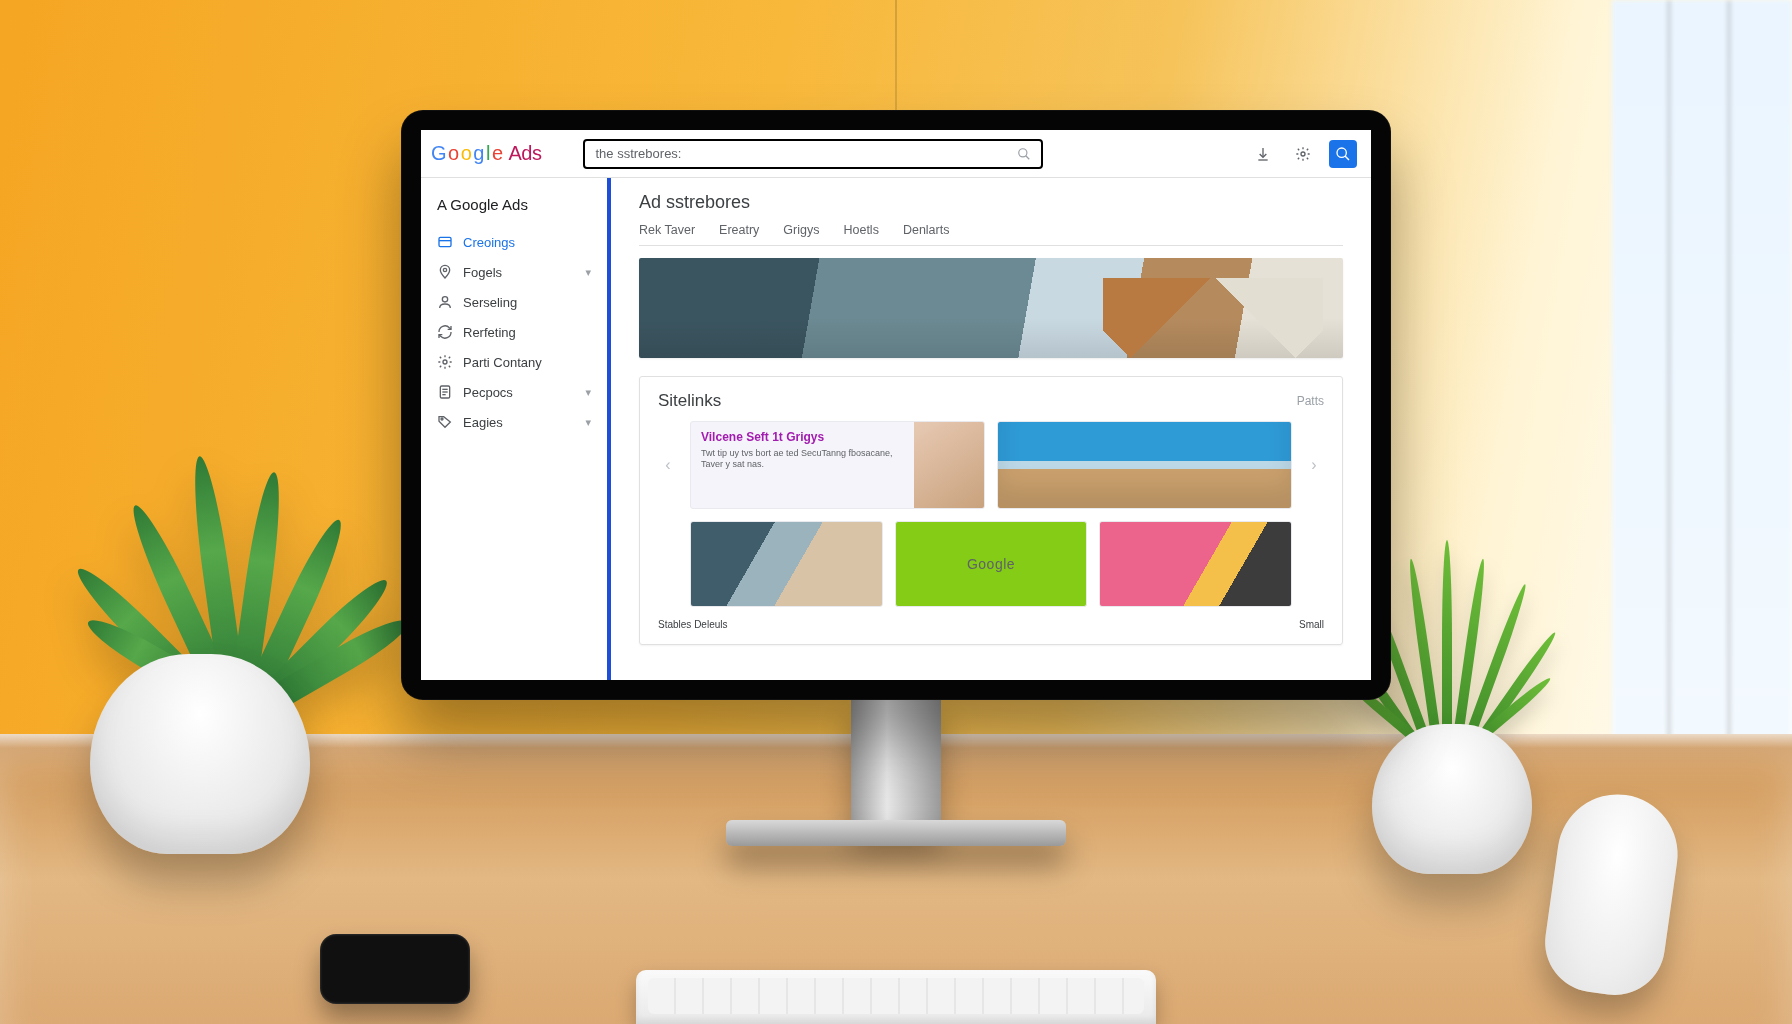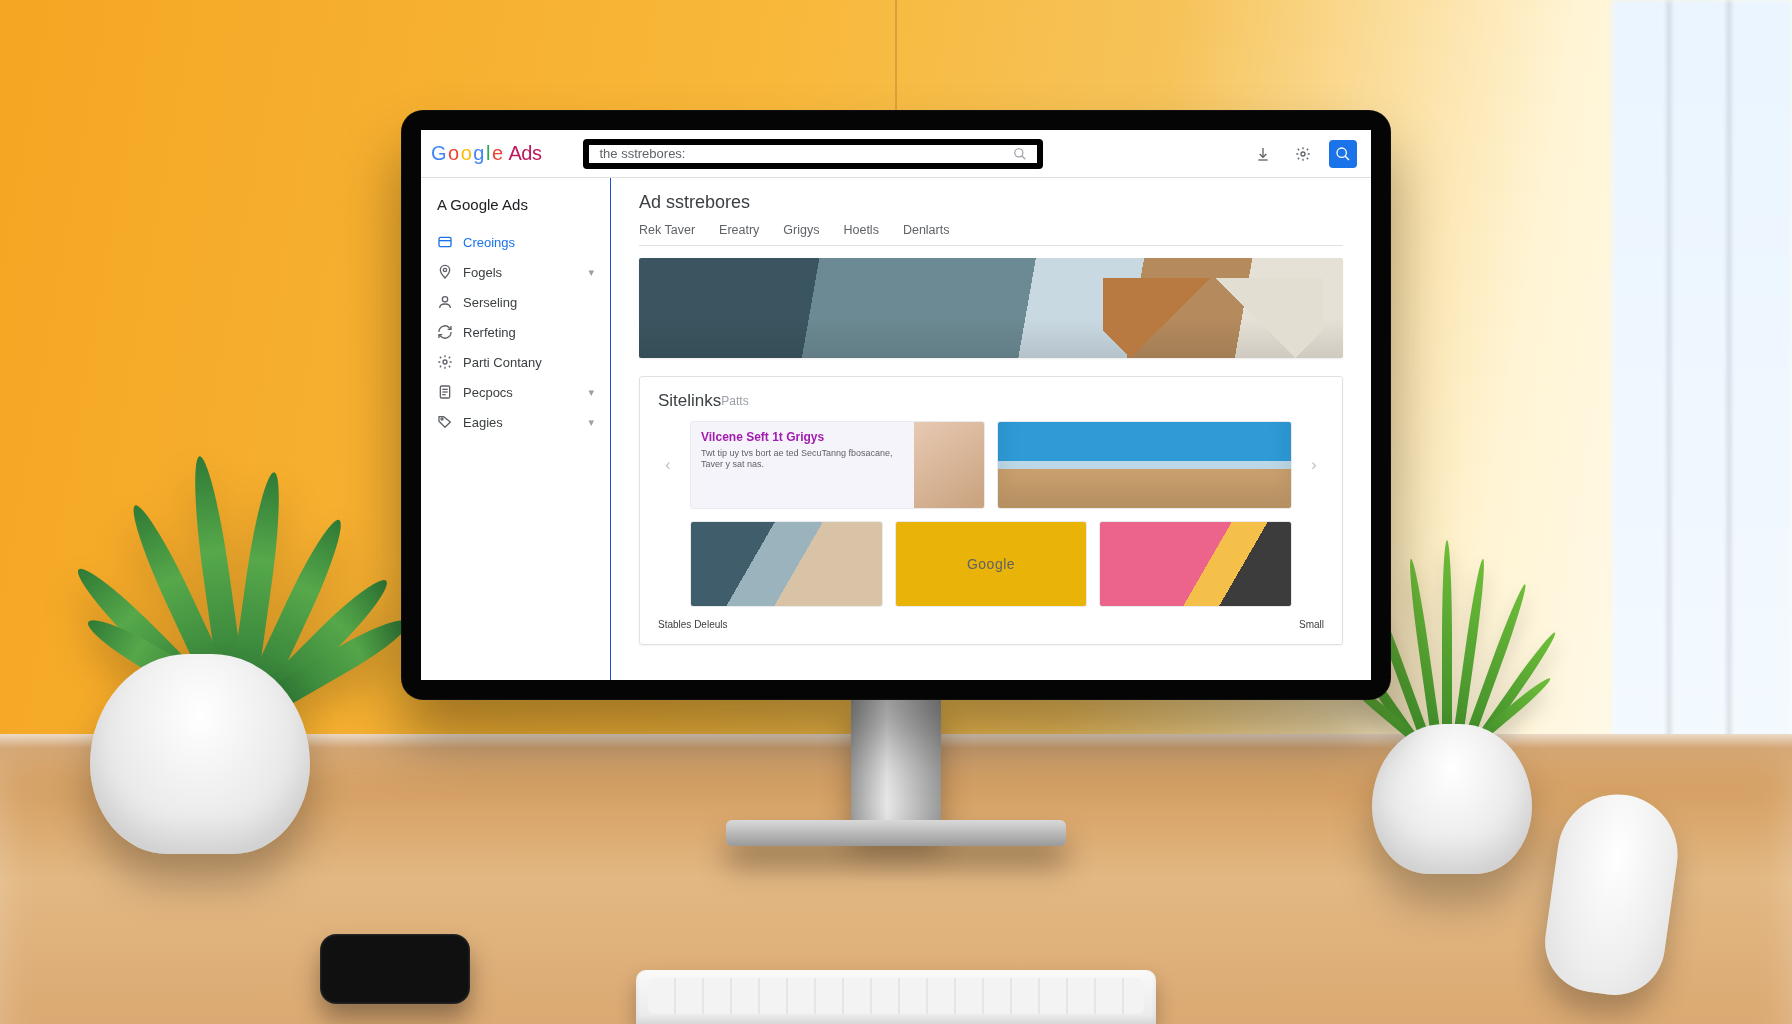--- a/index.html
+++ b/index.html
@@ -142,30 +142,30 @@
     display:flex; align-items:center; gap:12px;
     height:48px; padding:0 14px 0 10px; border-bottom:1px solid #e0e0e0;
   }
   .logo { display:flex; align-items:baseline; gap:2px; font-size:20px; font-weight:500; letter-spacing:-.5px; }
   .logo .g1{color:#4285F4} .logo .o1{color:#EA4335} .logo .o2{color:#FBBC05}
   .logo .g2{color:#4285F4} .logo .l1{color:#34A853} .logo .e1{color:#EA4335}
   .logo .ads{color:#be185d; margin-left:4px; font-weight:400}
   .searchbox {
     flex:1; max-width:460px; height:30px; margin-left:30px;
     display:flex; align-items:center; padding:0 10px;
-    border:6px solid #000000; border-radius:4px; color:#5f6368; font-size:13px;
+    border:2px solid #000000; border-radius:4px; color:#5f6368; font-size:13px;
     background:#fff;
   }
   .searchbox .txt{flex:1}
   .sicon{color:#9aa0a6}
   .top-actions{margin-left:auto; display:flex; align-items:center; gap:12px}
   .icon-btn{width:28px;height:28px;display:flex;align-items:center;justify-content:center;border-radius:4px;color:#5f6368}
   .icon-primary{background:#1a73e8;color:#fff}
   .layout{display:flex; height:calc(100% - 48px);}
-  .sidebar{width:190px; border-right:1px solid #1d4ed8; padding:12px 0;}
+  .sidebar{width:190px; border-right:4px solid #1d4ed8; padding:12px 0;}
   .side-title{padding:6px 16px 14px; font-size:15px; color:#202124; font-weight:500}
   .nav-item{display:flex;align-items:center;gap:10px;padding:7px 16px;font-size:13px;color:#3c4043;cursor:pointer}
   .nav-item.active{color:#1a73e8}
   .nav-item .ico{width:16px;height:16px;display:inline-flex;align-items:center;justify-content:center;color:#5f6368}
   .nav-item.active .ico{color:#1a73e8}
   .nav-item .chev{margin-left:auto;color:#9aa0a6;font-size:11px}
   .main{flex:1; padding:14px 28px 0; overflow:hidden}
   .page-title{font-size:18px;color:#3c4043;font-weight:400;margin-bottom:10px}
   .tabs{display:flex;gap:24px;border-bottom:1px solid #e0e0e0;font-size:12.5px;color:#5f6368;padding-bottom:8px;margin-bottom:12px}
   .tabs span{cursor:pointer}
@@ -175,35 +175,35 @@
       linear-gradient(100deg,#3b5560 0 25%, #6c8a93 25% 55%, #c9d9e2 55% 70%, #b58b5e 70% 85%, #e6e1d6 85% 100%);
     position:relative;
   }
   .hero::after{ 
     content:""; position:absolute; right:20px; top:20px; width:220px; height:80px;
     background:
       conic-gradient(from 315deg at 25% 100%, #b87a40 0 90deg, transparent 0) left/50% 100% no-repeat,
       conic-gradient(from 315deg at 75% 100%, #e3ded2 0 90deg, transparent 0) right/50% 100% no-repeat;
   }
   .panel{border:1px solid #e0e0e0;border-radius:3px;padding:14px 18px;box-shadow:0 1px 2px rgba(0,0,0,.05); position:relative}
-  .panel-head{display:flex;align-items:center;justify-content:flex-start;margin-bottom:10px}
+  .panel-head{display:flex;align-items:center;justify-content:space-between;margin-bottom:10px}
   .panel-title{font-size:17px;color:#3c4043}
   .panel-meta{font-size:12px;color:#9aa0a6}
   .cards{display:flex;gap:12px;align-items:stretch;margin-bottom:12px}
   .nav-arrow{width:20px;display:flex;align-items:center;justify-content:center;color:#bdc1c6;font-size:16px}
   .card{flex:1;height:88px;border:1px solid #e8eaed;border-radius:3px;overflow:hidden;position:relative;background:#f6f4fb}
   .card.feature{display:flex}
   .feature-txt{flex:1;padding:8px 10px}
   .feature-txt h4{font-size:12px;color:#a21caf;font-weight:700;margin-bottom:4px}
   .feature-txt p{font-size:9px;color:#5f6368;line-height:1.25}
   .feature-img{flex:0 0 70px;background:linear-gradient(145deg,#e7c9b3,#c9a27d);}
   .card.house{background:linear-gradient(180deg,#2e9ad6 0 45%, #bcd8e6 45% 55%, #caa06d 55% 100%);box-shadow:inset 0 -20px 24px rgba(0,0,0,.1)}
   .cards.secondary .card{height:86px}
   .ph-people{background:linear-gradient(120deg,#3f5d6b 0 35%,#9bb3bc 35% 55%,#d8c3a6 55% 100%)}
-  .ph-note{display:flex;align-items:center;justify-content:center;background:#eab308;color:#5f6368;font-size:14px;letter-spacing:.5px}
+  .ph-note{display:flex;align-items:center;justify-content:center;background:#84cc16;color:#5f6368;font-size:14px;letter-spacing:.5px}
   .ph-pink{background:linear-gradient(120deg,#ec648c 0 55%, #f4c04a 55% 70%, #3c3c3c 70% 100%)}
   .panel-foot{display:flex;align-items:center;justify-content:space-between;font-size:10px;color:#3c4043;margin-top:10px}
   svg{display:block}
 </style>
 </head>
 <body>
 
 <div class="scene">
   <div class="window"></div>
   <div class="wall-corner"></div>

